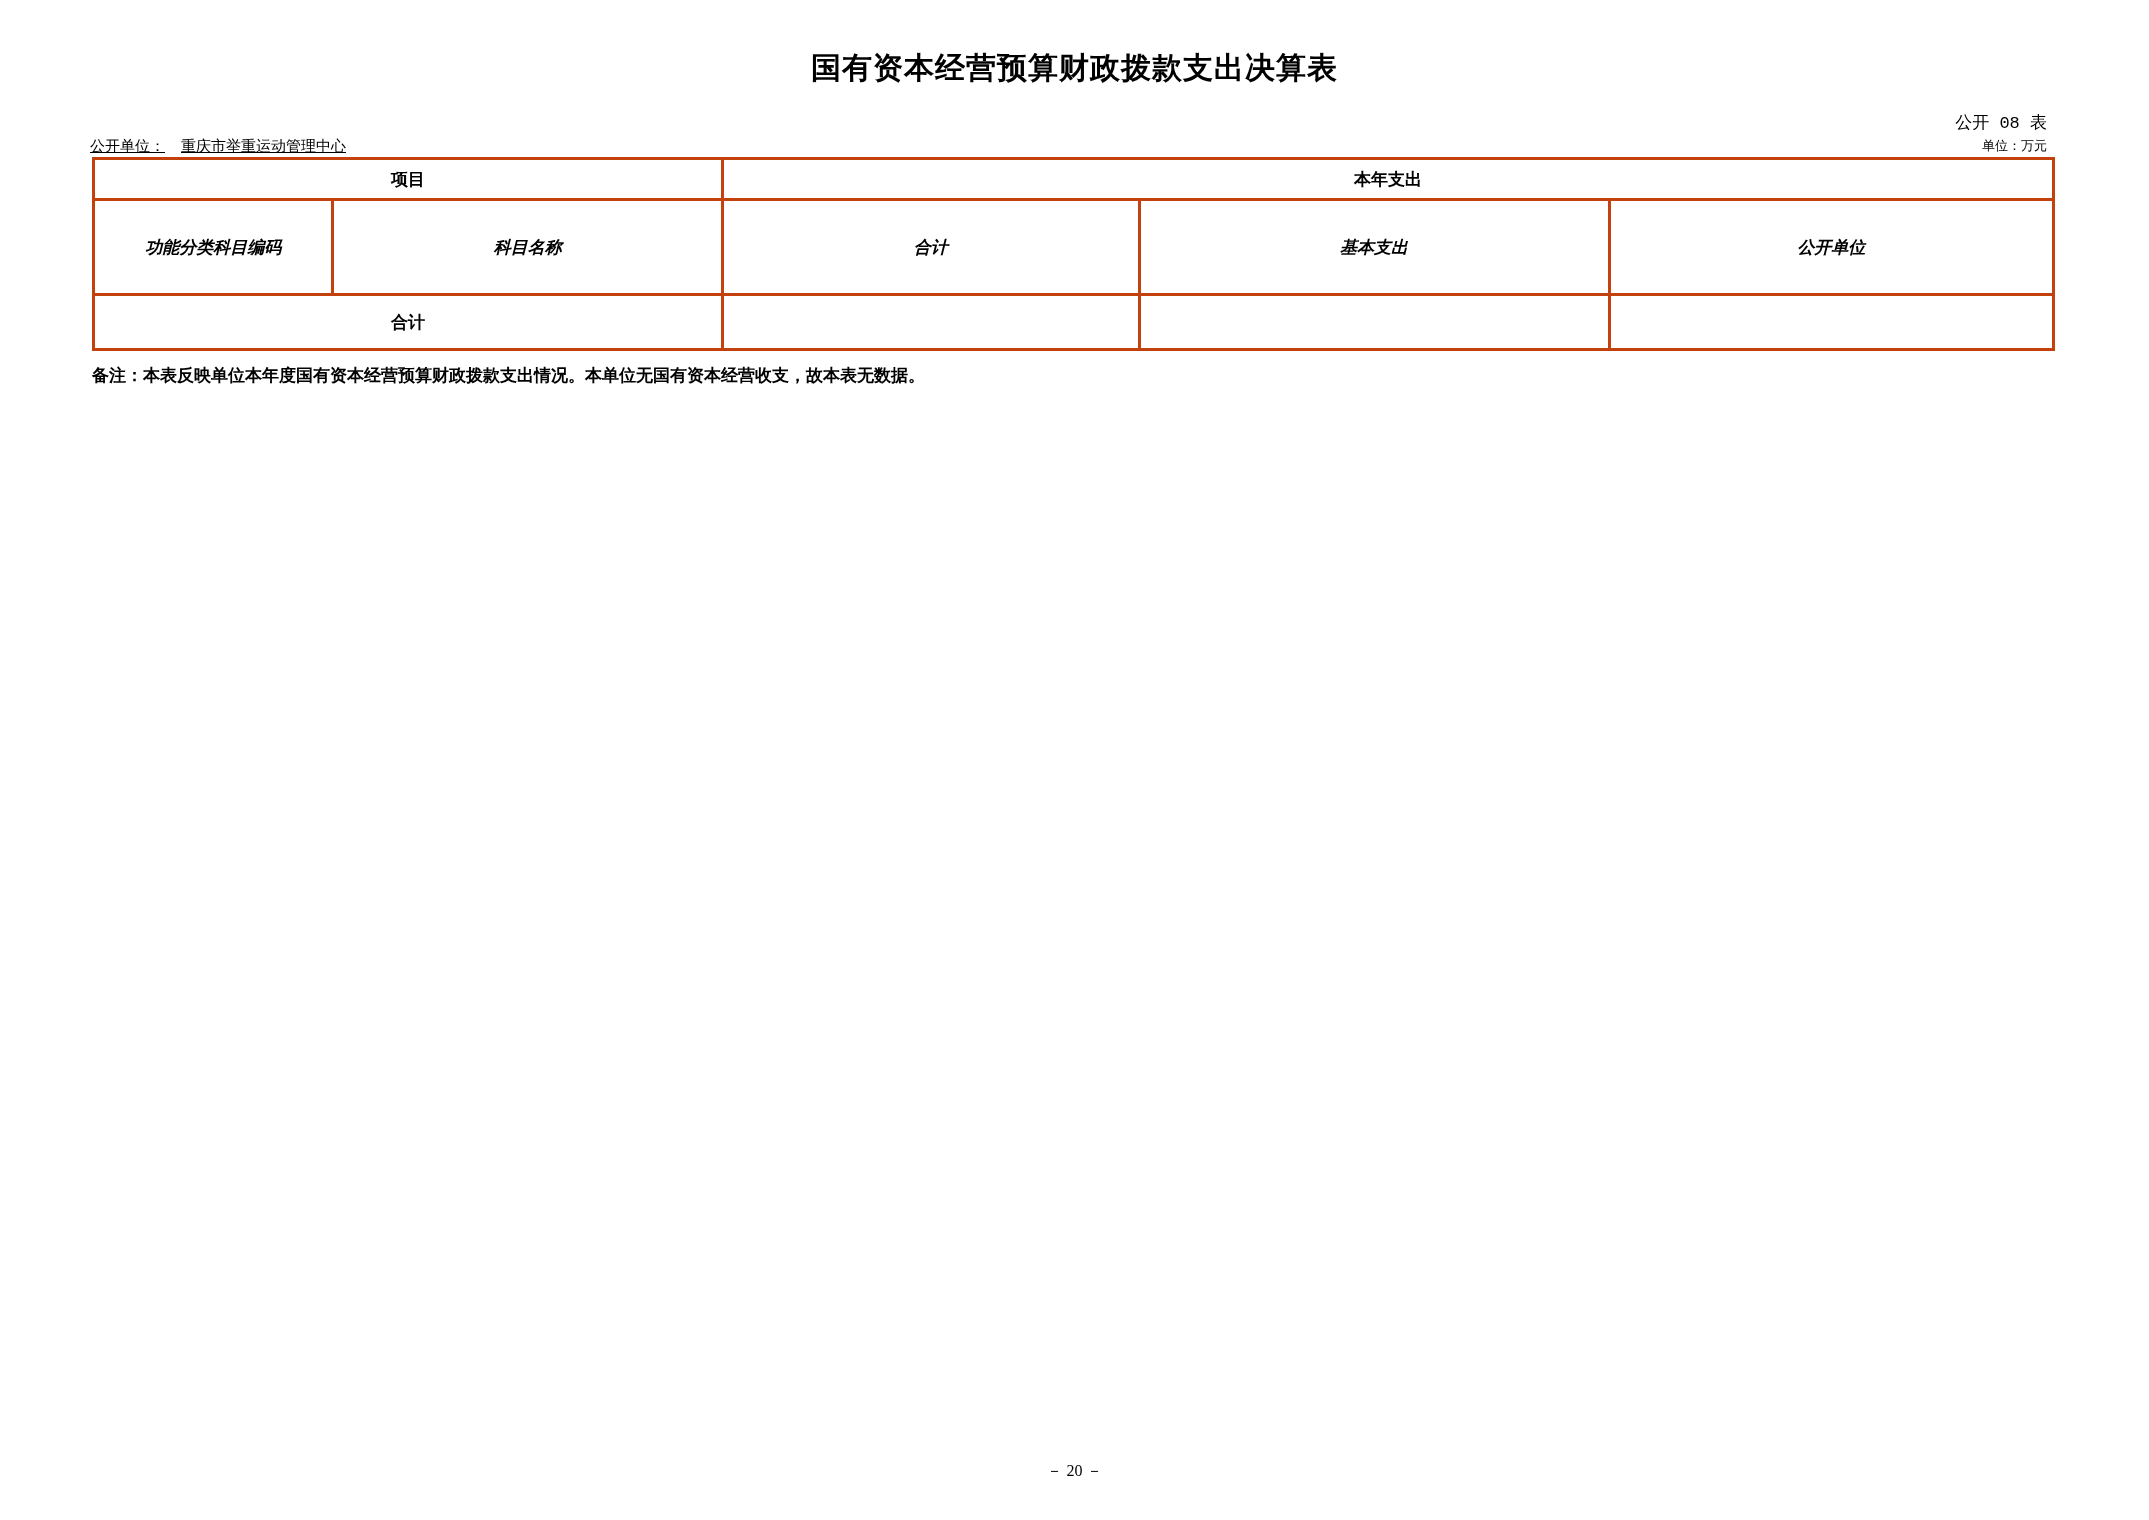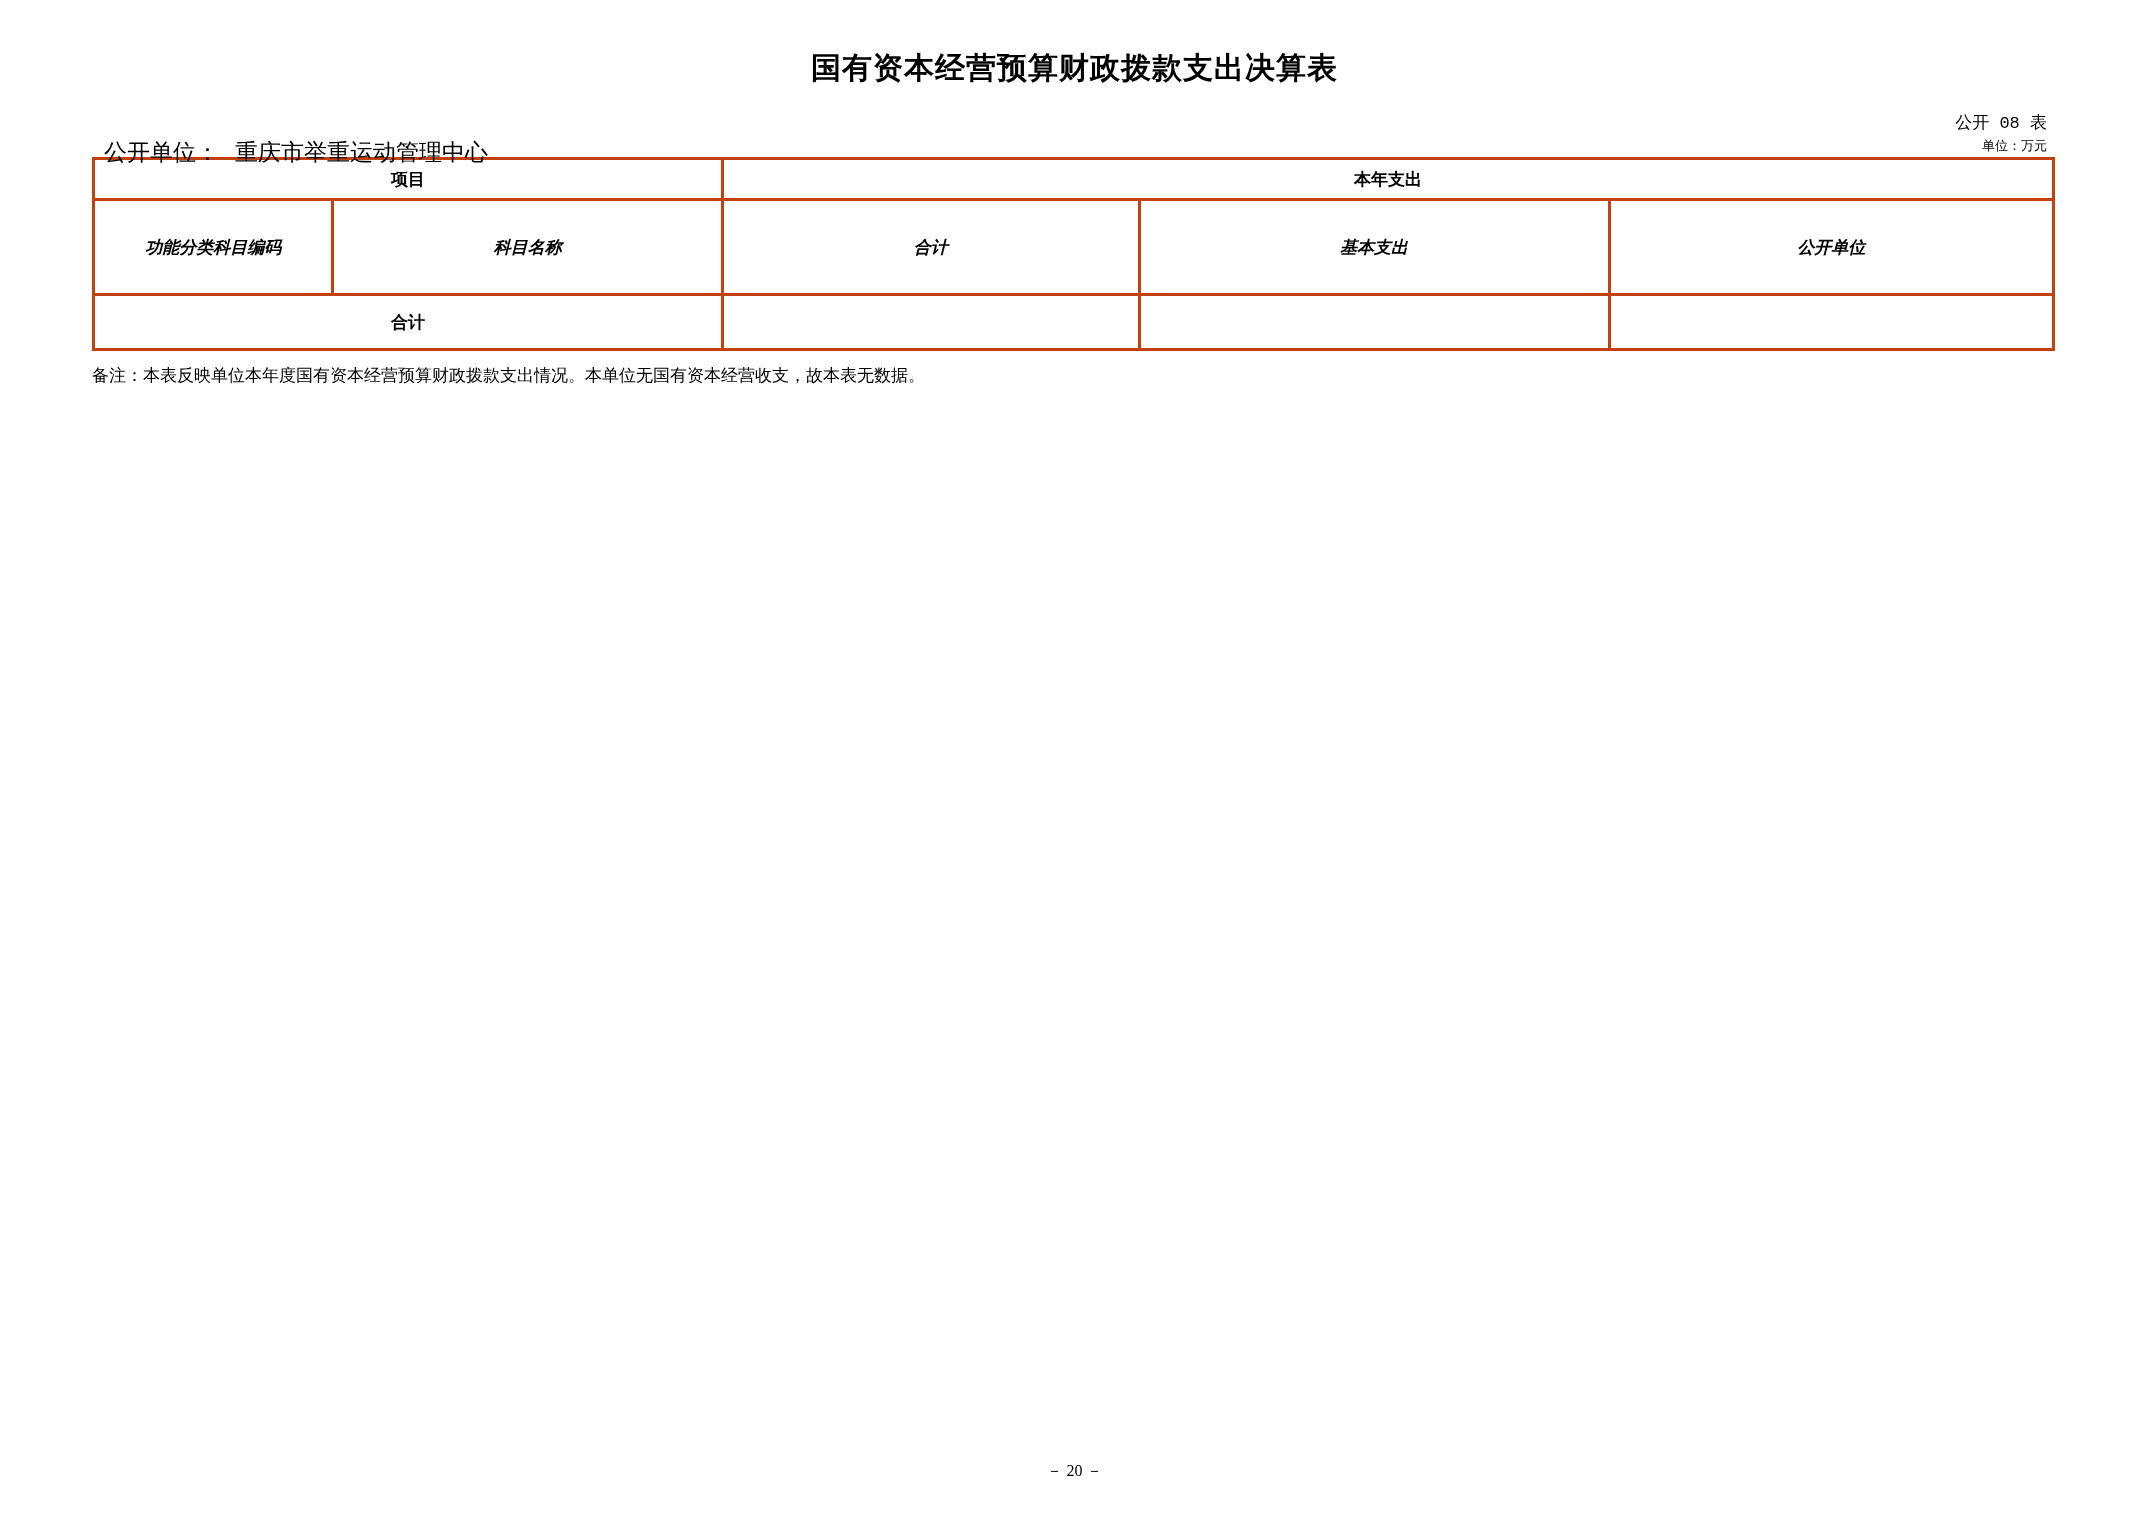--- a/index.html
+++ b/index.html
@@ -45,24 +45,25 @@
   }
   .unit-note {
     position: absolute;
     right: 102px;
     top: 26px;
     font-size: 13px;
     font-family: "Liberation Serif", serif;
   }
   .org-line {
     position: absolute;
-    left: 104px;
+    left: 90px;
     top: 26px;
-    font-size: 23px;
+    font-size: 15px;
     white-space: nowrap;
+    text-decoration: underline;
   }
   .org-label {
     font-family: "Liberation Serif", serif;
   }
   .org-value {
     font-family: "Liberation Serif", serif;
     margin-left: 16px;
   }
   table.main-table {
     border-collapse: collapse;
@@ -90,20 +91,21 @@
   }
   td.total-row {
     height: 52px;
   }
   .note {
     margin-left: 92px;
     margin-top: 12px;
     font-size: 17px;
     font-family: "Liberation Serif", serif;
     line-height: 1.5;
+    font-weight: bold;
   }
   .footer-page {
     position: absolute;
     bottom: 38px;
     left: 0;
     right: 0;
     text-align: center;
     font-size: 16px;
     font-family: "Liberation Serif", serif;
   }

